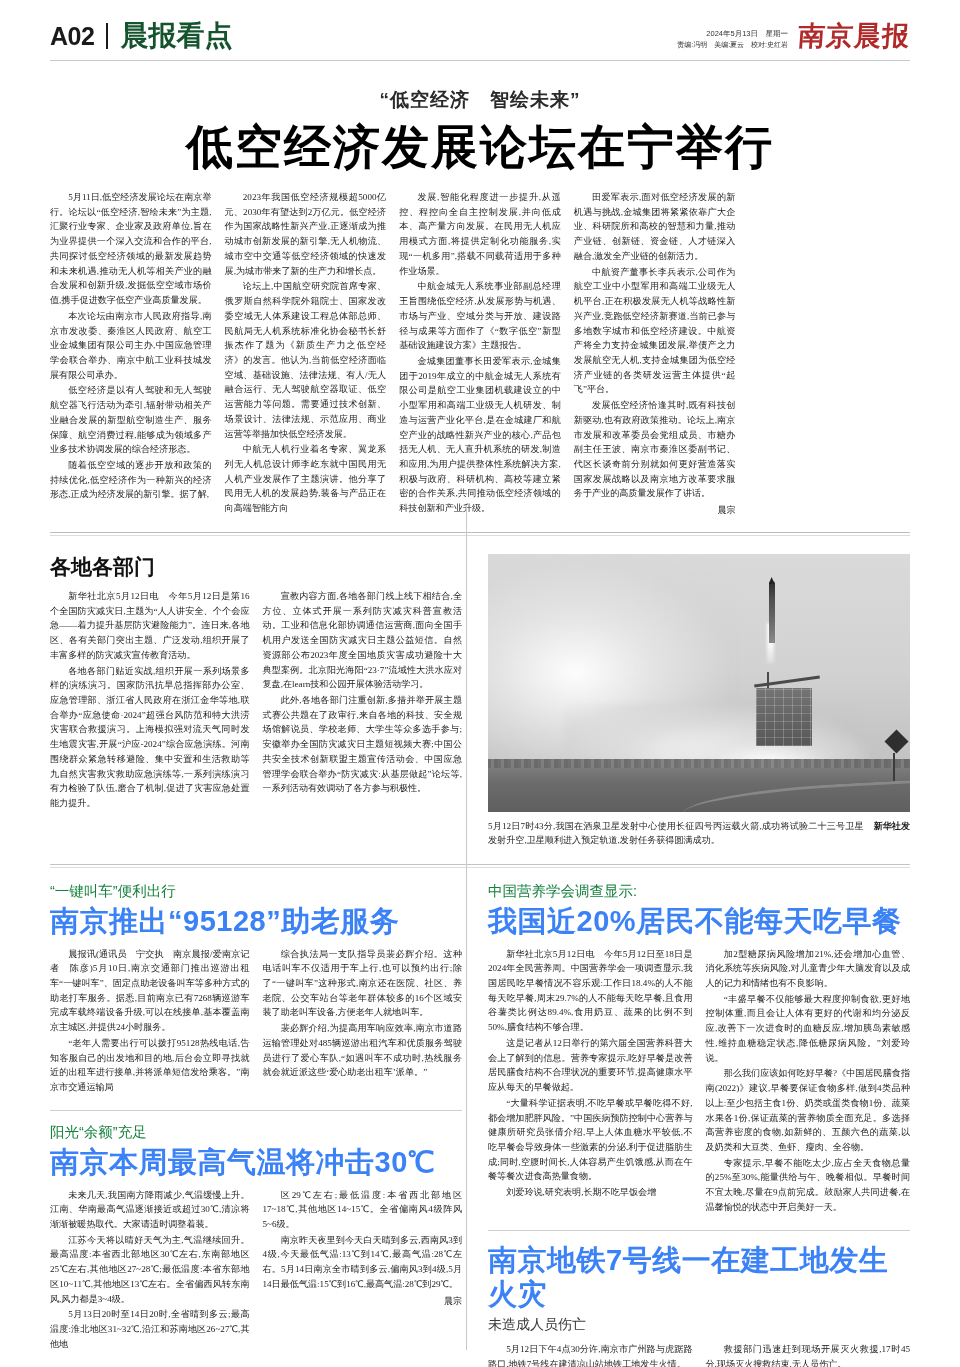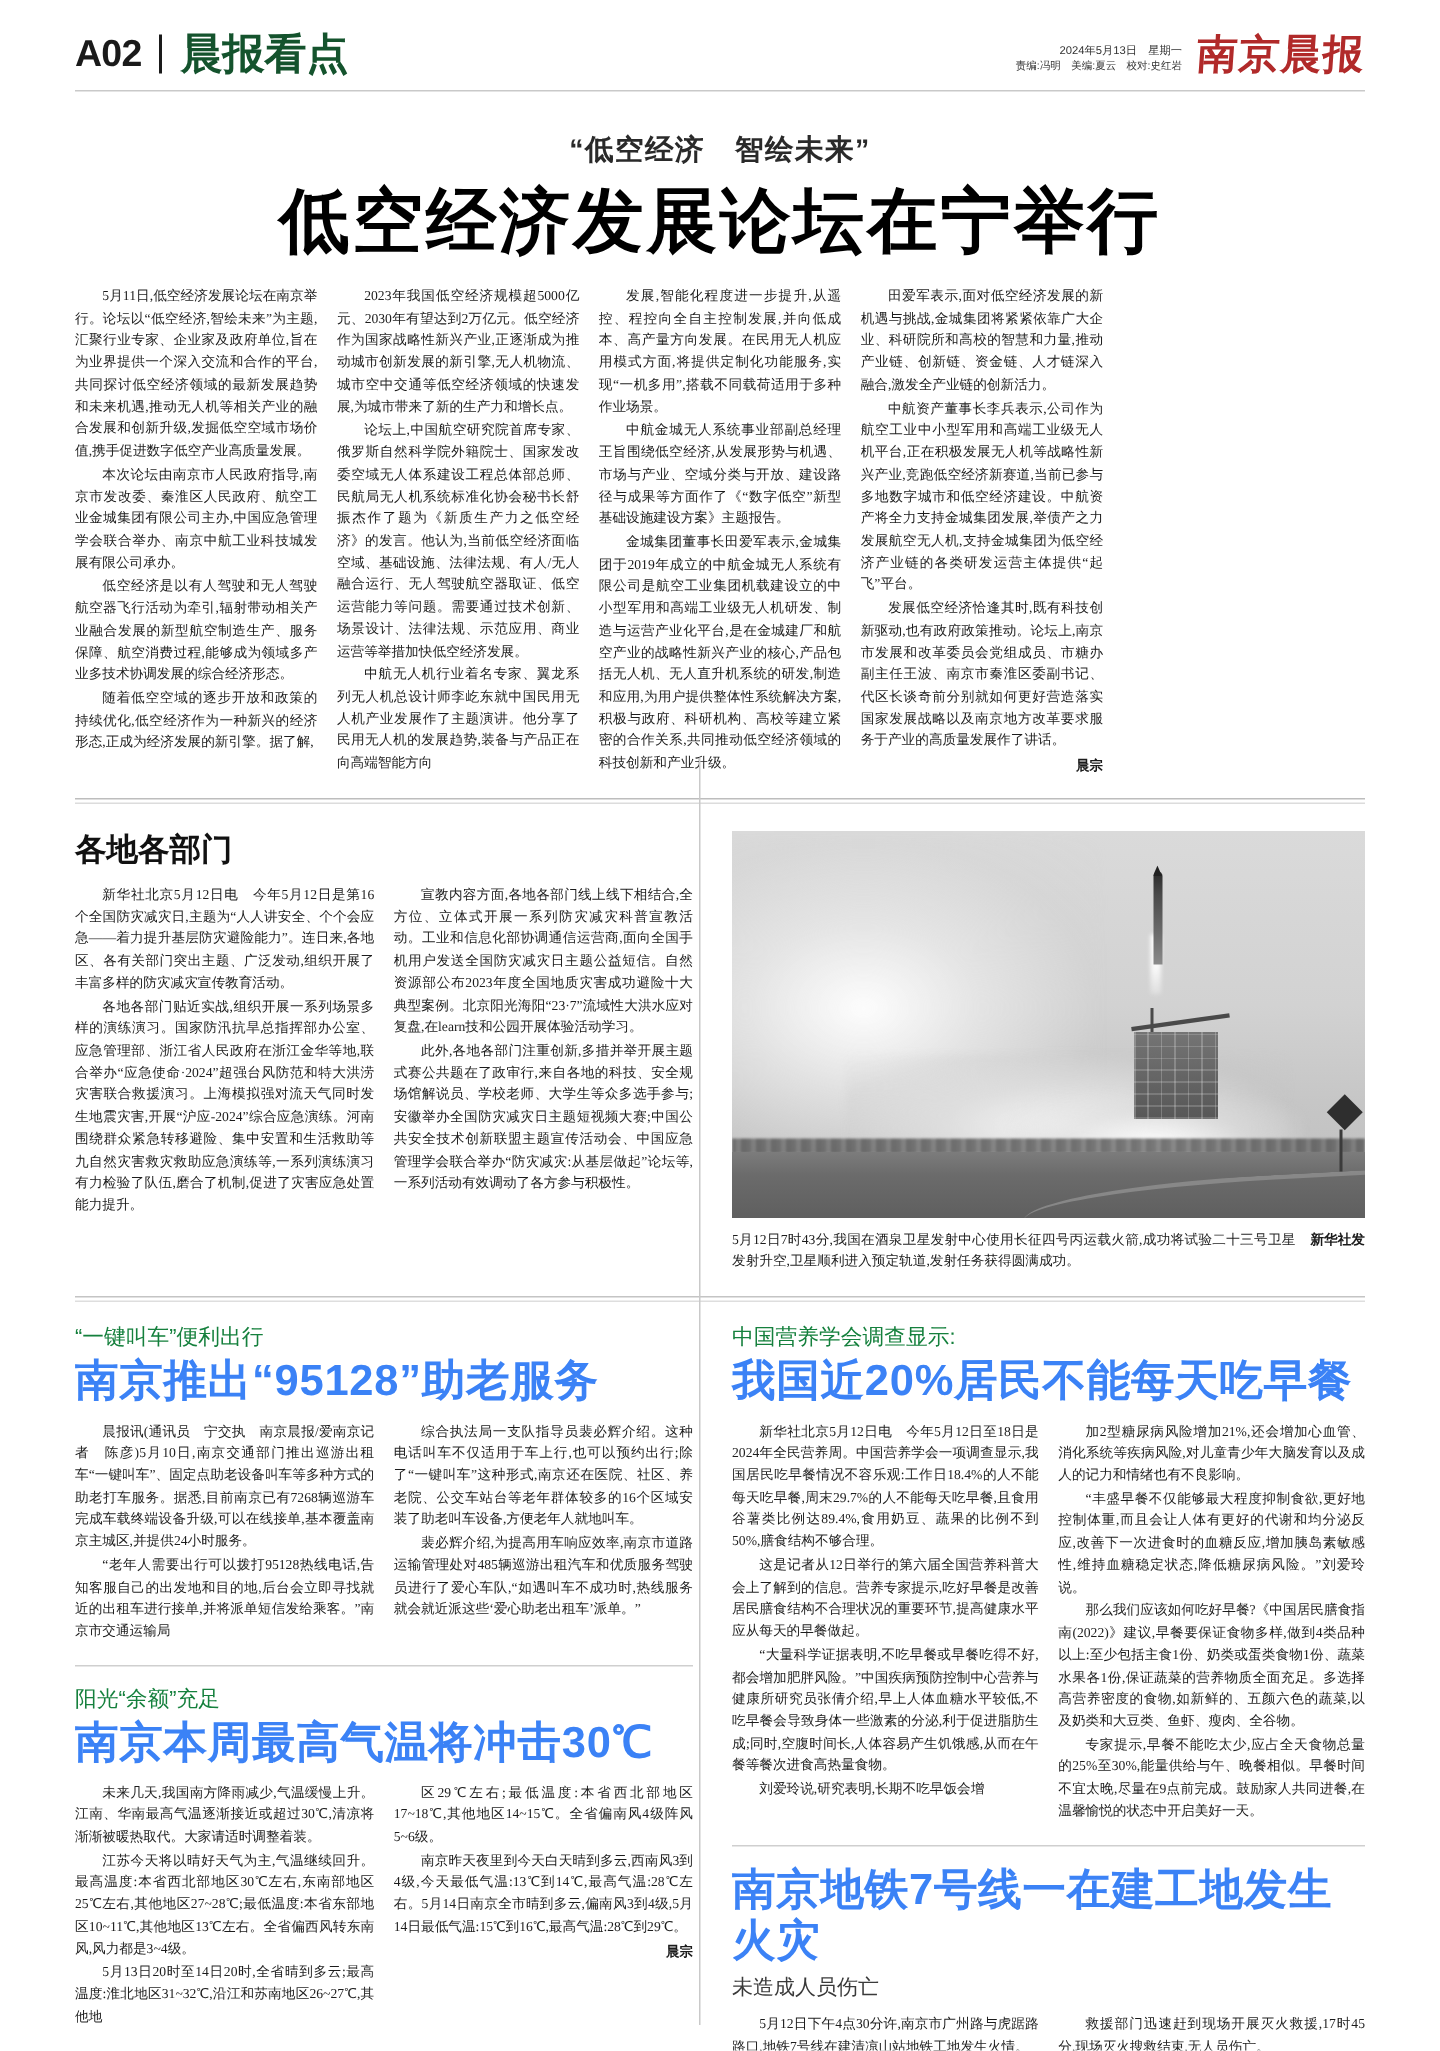--- a/index.html
+++ b/index.html
@@ -56,21 +56,21 @@
     margin-top: 16px;
     display: grid; grid-template-columns: repeat(5, 1fr); gap: 0;
     column-gap: 13px;
   }
   .bodytext {
     font-size: 9.1px; line-height: 1.62;
     text-align: justify; color: #1c1c1c;
     font-family: "Liberation Serif", serif;
   }
   .bodytext p { text-indent: 2em; margin-bottom: 1px; }
-  .byline-end { text-align: right; font-weight: bold; font-size: 9px; margin-top: 2px; }
+  .byline-end { text-align: right; font-weight: normal; font-size: 9px; margin-top: 2px; }
   .lead-rule { height: 1px; background: #bdbdbd; margin-top: 14px; }
   .lead-rule2 { height: 1px; background: #dcdcdc; margin-top: 2px; }
 
   
   .band { display: grid; grid-template-columns: 412px 1fr; gap: 26px; padding-top: 18px; }
 
   .art-kicker {
     font-family: "Liberation Sans", sans-serif;
     font-size: 21px; font-weight: bold; color: #111; line-height: 1.25;
   }

